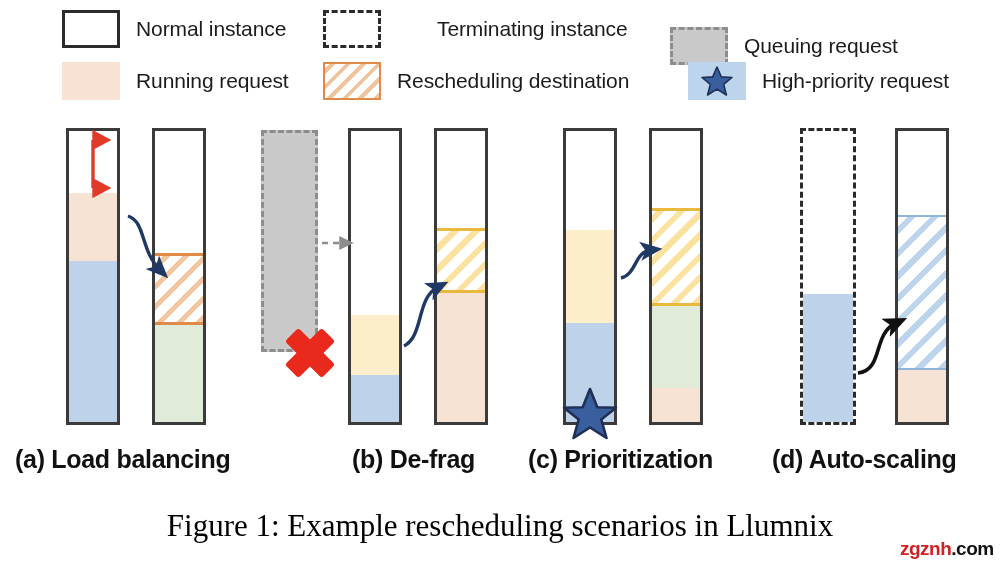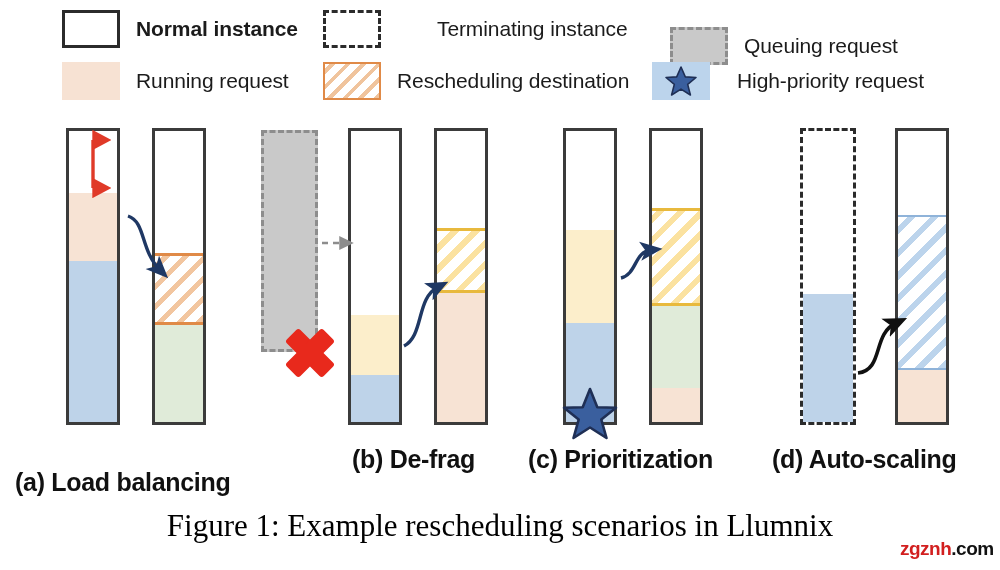--- a/index.html
+++ b/index.html
@@ -95,21 +95,21 @@
 </style>
 </head>
 <body>
 
 <div id="root">
 
   <div class="legend">
 
     <div class="legend-row r1">
 
-      <div class="legend-item" style="left:62px;top:0;font-weight:bold;">
+      <div class="legend-item" style="left:62px;top:0;">
         <div class="swatch sw-normal"></div>
         <div class="legend-label">Normal instance</div>
       </div>
 
       <div class="legend-item" style="left:323px;top:0;gap:40px;">
         <div class="swatch sw-terminating"></div>
         <div class="legend-label">Terminating instance</div>
       </div>
 
       <div class="legend-item" style="left:670px;top:17px;">
@@ -124,21 +124,21 @@
       <div class="legend-item" style="left:62px;top:0;">
         <div class="swatch sw-running"></div>
         <div class="legend-label">Running request</div>
       </div>
 
       <div class="legend-item" style="left:323px;top:0;">
         <div class="swatch sw-resched"></div>
         <div class="legend-label">Rescheduling destination</div>
       </div>
 
-      <div class="legend-item" style="left:652px;top:0;gap:11px;">
+      <div class="legend-item" style="left:688px;top:0;">
         <div class="swatch sw-highpri">
           <svg class="star" width="34" height="34" viewBox="0 0 34 34">
             <polygon points="17,3 21.3,12.9 32,13.5 23.7,20.4 26.4,31 17,25.1 7.6,31 10.3,20.4 2,13.5 12.7,12.9" fill="#3a5f9e" stroke="#1f2f55" stroke-width="1.6" stroke-linejoin="round"></polygon>
           </svg>
         </div>
         <div class="legend-label">High-priority request</div>
       </div>
 
     </div>
   </div>
@@ -225,21 +225,21 @@
       <rect x="-9.5" y="-26" width="19" height="52" rx="3" fill="#e8291c"></rect>
     </g>
 
     <path d="M404,346 C424,336 416,298 438,287" fill="none" stroke="#1f3864" stroke-width="3.4" marker-end="url(#navy)"></path>
 
     <path d="M621,278 C637,274 634,252 651,250" fill="none" stroke="#1f3864" stroke-width="3.4" marker-end="url(#navy)"></path>
 
     <path d="M858,373 C884,370 872,334 896,323" fill="none" stroke="#111111" stroke-width="3.6" marker-end="url(#black)"></path>
   </svg>
 
-  <div class="caption" style="left:15px;top:468px;">(a) Load balancing</div>
+  <div class="caption" style="left:15px;top:445px;">(a) Load balancing</div>
   <div class="caption" style="left:352px;top:445px;">(b) De-frag</div>
   <div class="caption" style="left:528px;top:445px;">(c) Prioritization</div>
   <div class="caption" style="left:772px;top:445px;">(d) Auto-scaling</div>
 
   <div class="figcap">Figure 1: Example rescheduling scenarios in Llumnix</div>
 
   <div class="watermark">
     <span class="wm-red">zgznh</span><span class="wm-blk">.com</span>
   </div>
 

